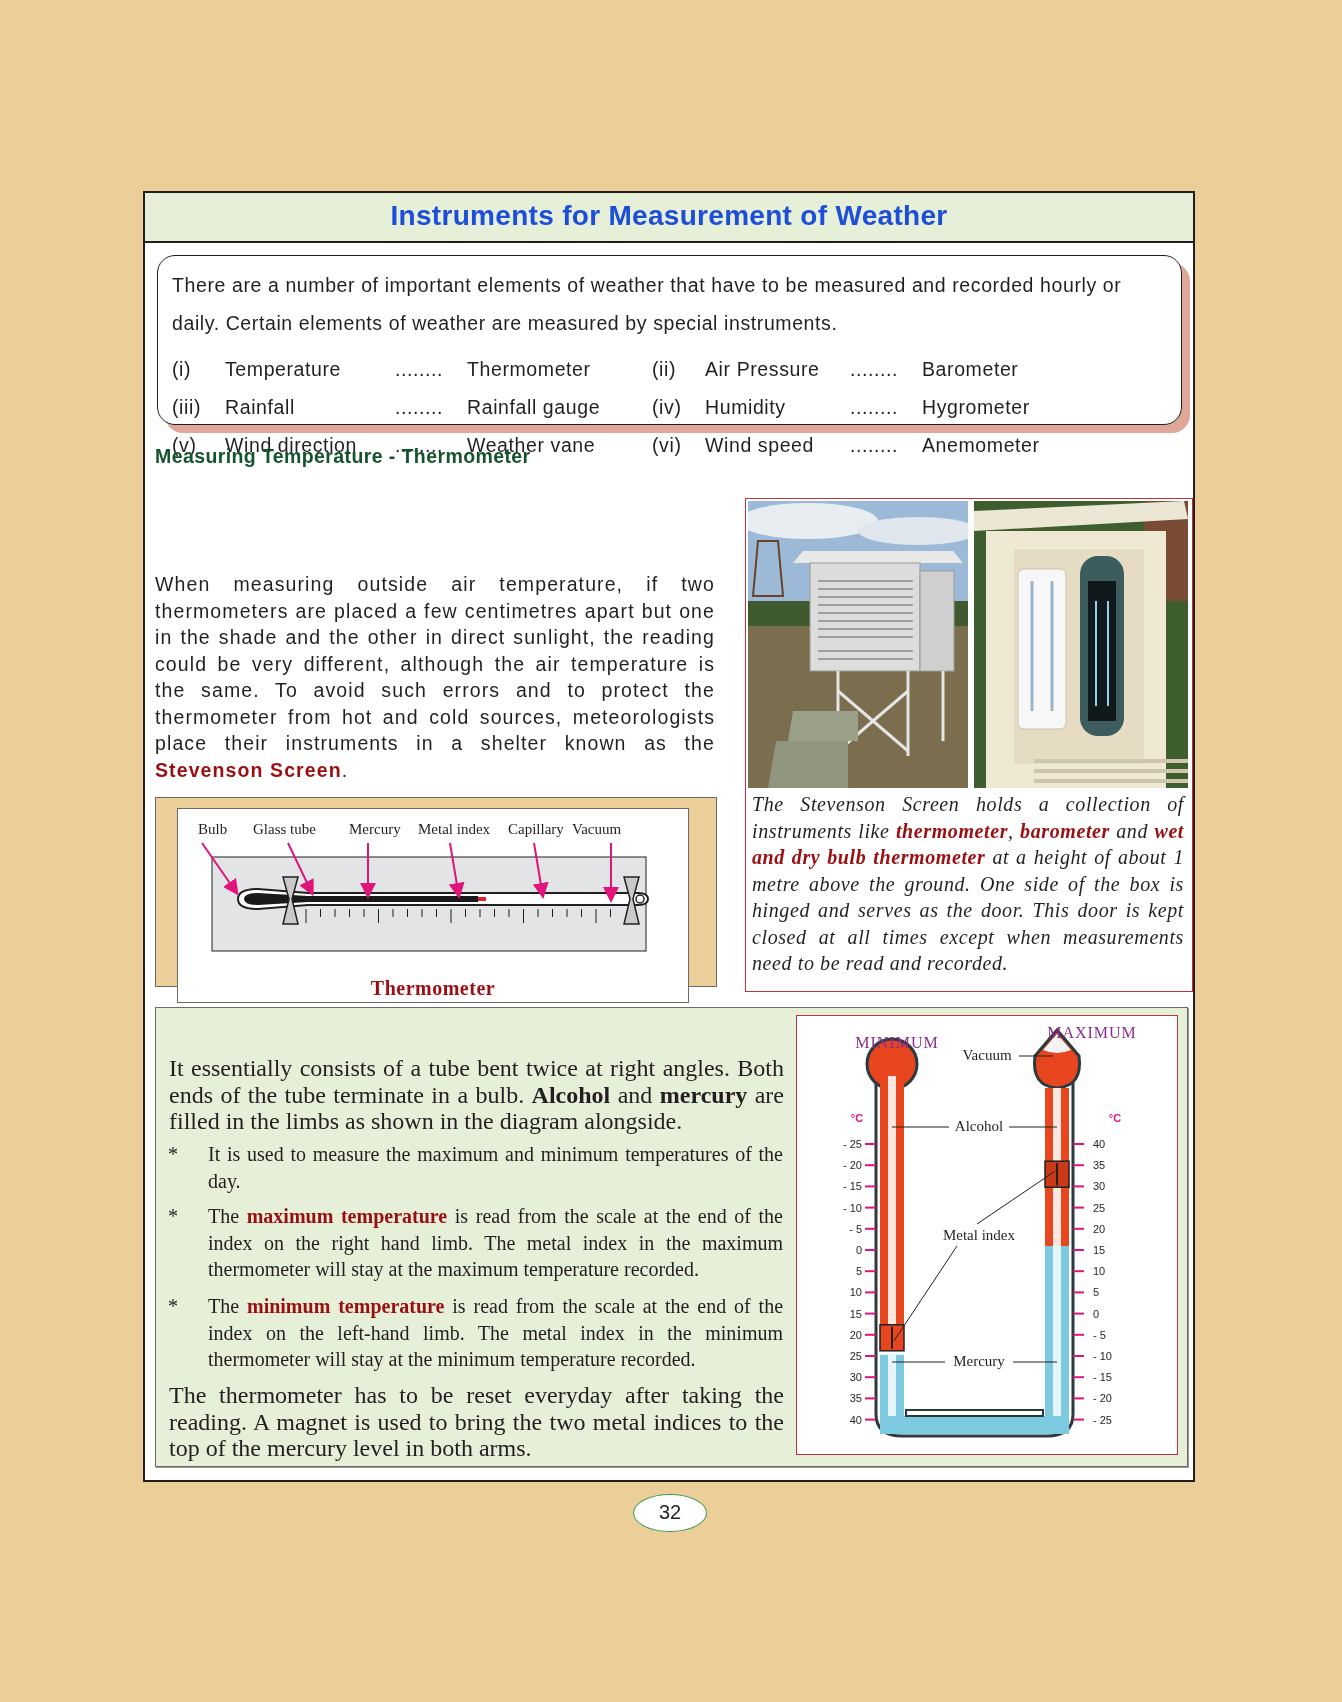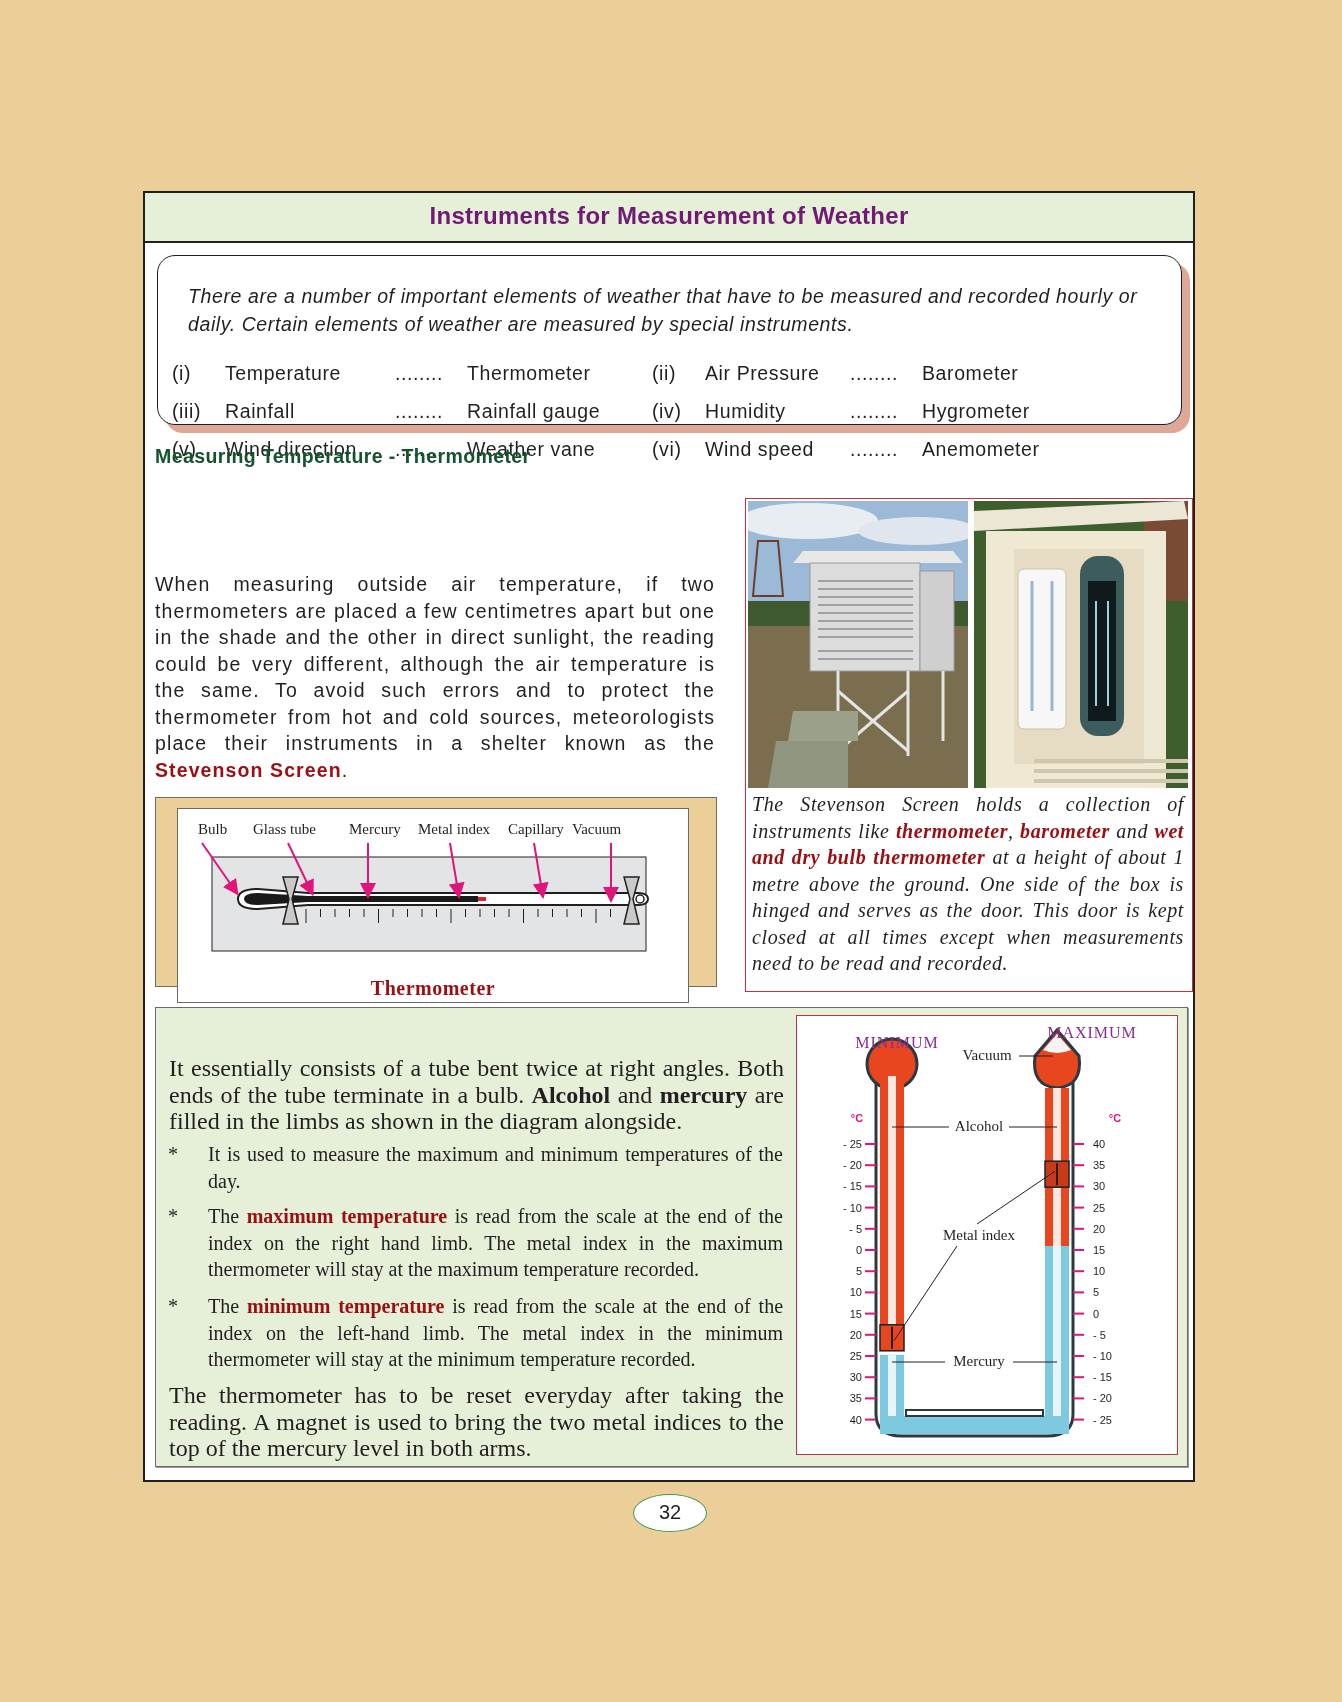--- a/index.html
+++ b/index.html
@@ -16,37 +16,37 @@
     background: #ffffff;
     border: 2px solid #231f20;
     box-sizing: border-box;
   }
   .title-bar {
     position: absolute; left: 0; top: 0; right: 0; height: 48px;
     background: #e6efd8;
     border-bottom: 2px solid #231f20;
     text-align: center;
     line-height: 46px;
-    color: #701a75;
+    color: #1d4ed8;
     font-weight: bold;
-    font-size: 24px;
+    font-size: 28px;
     letter-spacing: 0.3px;
   }
   .intro {
     position: absolute; left: 12px; top: 62px; width: 1025px; height: 170px;
     border: 1.5px solid #231f20;
     border-radius: 18px;
     background: #fff;
     box-shadow: 8px 8px 0 #dea797;
     box-sizing: border-box;
     padding: 10px 14px 0 14px;
     font-size: 19.5px;
     letter-spacing: 0.6px;
   }
-  .intro p { margin: 16px; line-height: 28px; font-style: italic; }
+  .intro p { margin: 0; line-height: 38px; }
   .inst-grid { margin-top: 8px; }
   .inst-row { display: flex; height: 38px; align-items: center; }
   .inst-row span { display: inline-block; white-space: nowrap; }
   .c-num { width: 53px; }
   .c-el { width: 170px; }
   .c-dots { width: 72px; }
   .c-ins { width: 185px; }
   .c-el2 { width: 145px; }
 
   .sec-head {

